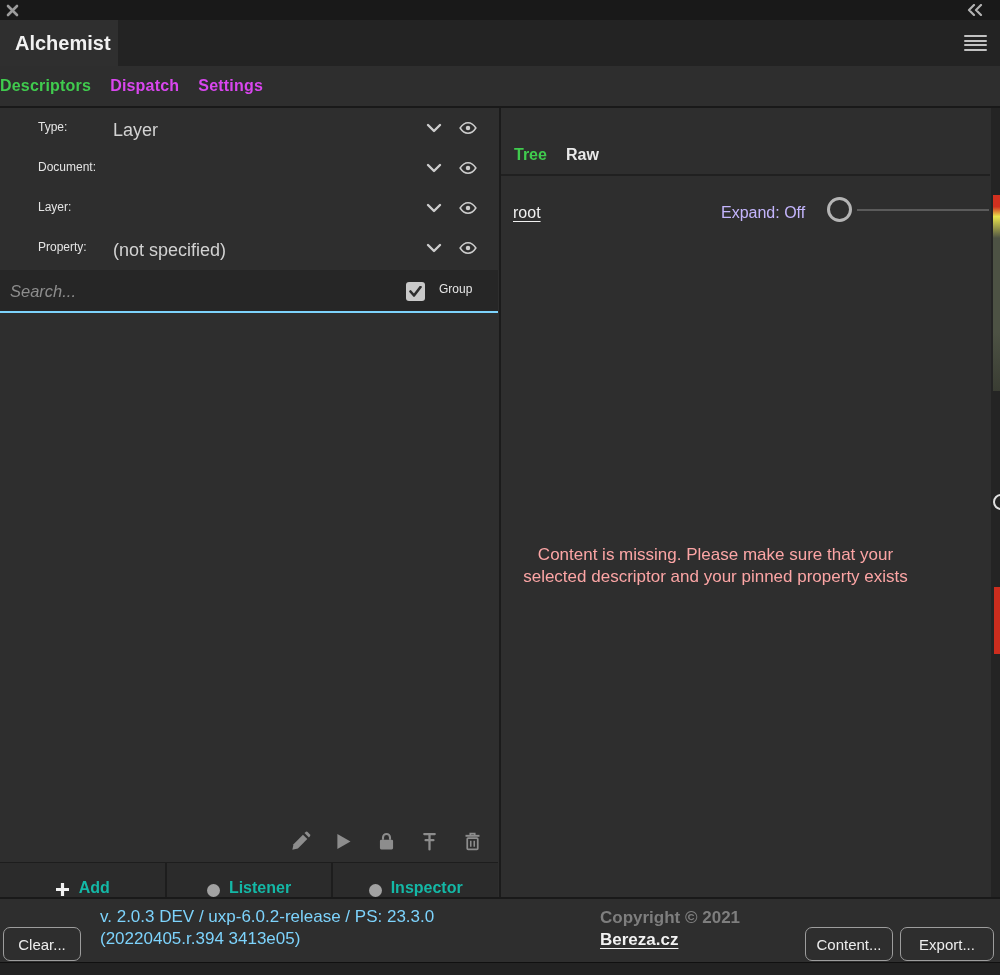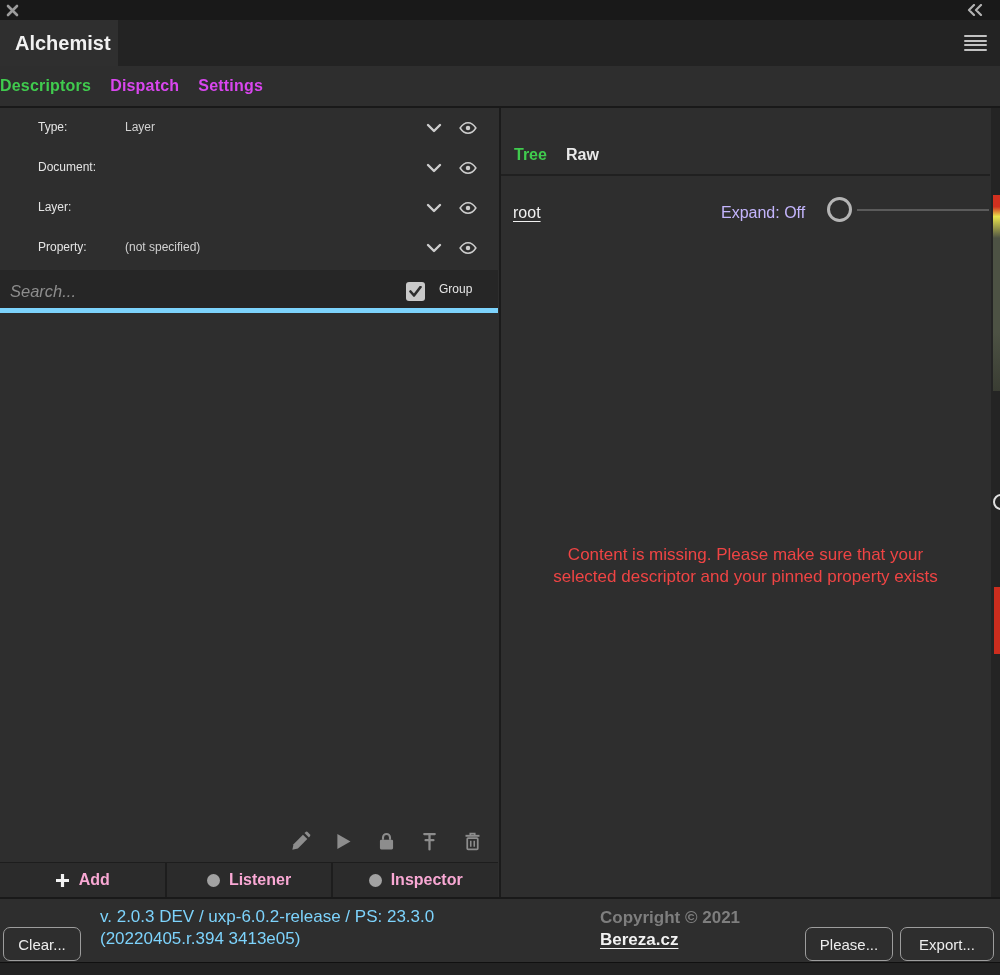--- a/index.html
+++ b/index.html
@@ -37,47 +37,47 @@
   .nav{
     position:absolute;left:0;top:0;width:1000px;height:42px;
     border-bottom:2px solid #191919;display:flex;align-items:center;gap:19px;
   }
   .nav .tab{font-size:16px;font-weight:700;color:#d946ef;letter-spacing:.2px;cursor:pointer;}
   .nav .tab.active{color:var(--accent-green);}
   
   .filters{position:absolute;left:0;top:44px;width:498px;}
   .frow{position:relative;height:40px;}
   .frow .lbl{position:absolute;left:10px;top:10px;font-size:12px;color:#e4e4e4;margin-left:28px;}
-  .frow .val{position:absolute;left:113px;top:10px;font-size:12px;color:#d2d2d2;margin-left:12px;}
+  .frow .val{position:absolute;left:113px;top:10px;font-size:18px;color:#d2d2d2;}
   .frow .chev{position:absolute;right:56px;top:13px;cursor:pointer;}
   .frow .eye{position:absolute;right:21px;top:11px;cursor:pointer;}
   .searchrow{
     position:absolute;left:0;top:204px;width:498px;height:43px;background:#262626;
-    border-bottom:5px solid #7dd3fc;
+    border-bottom:2px solid #7dd3fc;
   }
   .search-input{
     position:absolute;left:10px;top:0;width:380px;height:42px;background:transparent;border:none;outline:none;
     font-family:"Liberation Sans",sans-serif;font-size:16.5px;font-style:italic;color:#d8d8d8;
   }
   .search-input::placeholder{color:#8d8d8d;font-style:italic;}
   .group-check{
     position:absolute;left:406px;top:12px;width:19px;height:19px;background:#c9c9c9;border-radius:3px;
     display:flex;align-items:center;justify-content:center;cursor:pointer;
   }
   .group-label{position:absolute;left:439px;top:12px;font-size:12px;color:#e6e6e6;}
   
   .ltoolbar{
     position:absolute;left:0;top:754px;width:498px;height:42px;
     display:flex;align-items:center;justify-content:flex-end;gap:22px;padding-right:15px;
   }
   .ltoolbar .ticon{width:21px;height:21px;cursor:pointer;}
   .actionrow{position:absolute;left:0;top:796px;width:498px;height:35px;background:#1d1d1d;display:flex;gap:2px;border-top:1px solid #1d1d1d;}
   .abtn{
-    flex:1;background:#2b2b2b;display:flex;align-items:center;justify-content:center;gap:9px;
-    font-size:16px;font-weight:700;color:#f9a8d4;cursor:pointer;
+    flex:1;background:#2b2b2b;display:flex;align-items:flex-end;justify-content:center;gap:9px;
+    font-size:16px;font-weight:700;color:#14b8a6;cursor:pointer;
   }
   .abtn .dot{width:13px;height:13px;border-radius:50%;background:#a2a2a2;}
   
   .vdivider{position:absolute;left:499px;top:42px;width:2px;height:789px;background:#1b1b1b;}
   .rtabs{
     position:absolute;left:501px;top:44px;width:489px;height:40px;border-bottom:2px solid #202020;
     display:flex;align-items:center;padding-left:13px;gap:19px;
   }
   .rtabs .tab,.rsubtabs .tab{font-size:16px;font-weight:700;color:#e9e9e9;cursor:pointer;}
   .rtabs .tab.active,.rsubtabs .tab.active{color:var(--accent-green);}
@@ -87,22 +87,22 @@
   }
   .rootrow{position:absolute;left:501px;top:128px;width:489px;height:41px;}
   .root-link{position:absolute;left:12px;top:10px;font-size:16px;color:#f0f0f0;text-decoration:underline;text-underline-offset:3px;cursor:pointer;}
   .expand-label{position:absolute;left:220px;top:10px;font-size:16px;color:#c4b5fd;}
   .expand-knob{
     position:absolute;left:326px;top:3px;width:25px;height:25px;border-radius:50%;
     border:3.5px solid #b5b5b5;background:transparent;cursor:pointer;
   }
   .expand-track{position:absolute;left:356px;top:15px;width:132px;height:2px;background:#5b5b5b;cursor:pointer;}
   .empty-msg{
-    position:absolute;left:501px;top:478px;width:489px;text-align:center;
-    font-size:17px;line-height:22px;color:#ef4444;
+    position:absolute;left:471px;top:478px;width:489px;text-align:center;
+    font-size:17px;line-height:22px;color:#fca5a5;
   }
   
   .edge-strip{position:absolute;left:991px;top:42px;width:9px;height:789px;background:#242424;overflow:hidden;}
   .edge-grad{position:absolute;left:2px;top:87px;width:7px;height:196px;
     background:linear-gradient(to bottom,var(--edge-red) 0%,var(--edge-red) 6%,var(--edge-yellow) 11%,var(--edge-olive) 22%,var(--edge-olive) 70%,#3a3d33 100%);}
   .edge-ring{position:absolute;left:2px;top:386px;width:16px;height:16px;border-radius:50%;border:2.5px solid #e0e0e0;}
   .edge-red2{position:absolute;left:3px;top:479px;width:6px;height:67px;background:#cc2d1e;}
   
   .footer{position:absolute;left:0;top:831px;width:1000px;height:65px;border-top:2px solid #191919;}
   .fbtn{
@@ -303,19 +303,19 @@
   </div>
 
   <div class="footer">
     <button class="fbtn clear-btn">Clear...</button>
     <div class="version">
       <div>v. 2.0.3 DEV / uxp-6.0.2-release / PS: 23.3.0</div>
       <div>(20220405.r.394 3413e05)</div>
     </div>
     <div class="copyright">Copyright © 2021</div>
     <div class="site-link">Bereza.cz</div>
-    <button class="fbtn import-btn">Please...</button>
+    <button class="fbtn import-btn">Content...</button>
     <button class="fbtn export-btn">Export...</button>
   </div>
 
 </div>
 
 <div class="bottomstrip"></div>
 
 </body></html>

